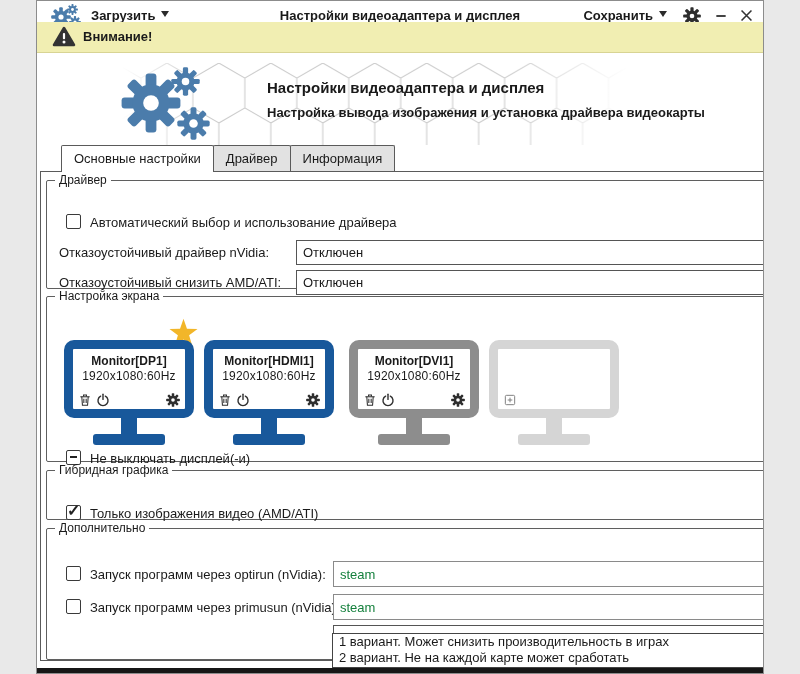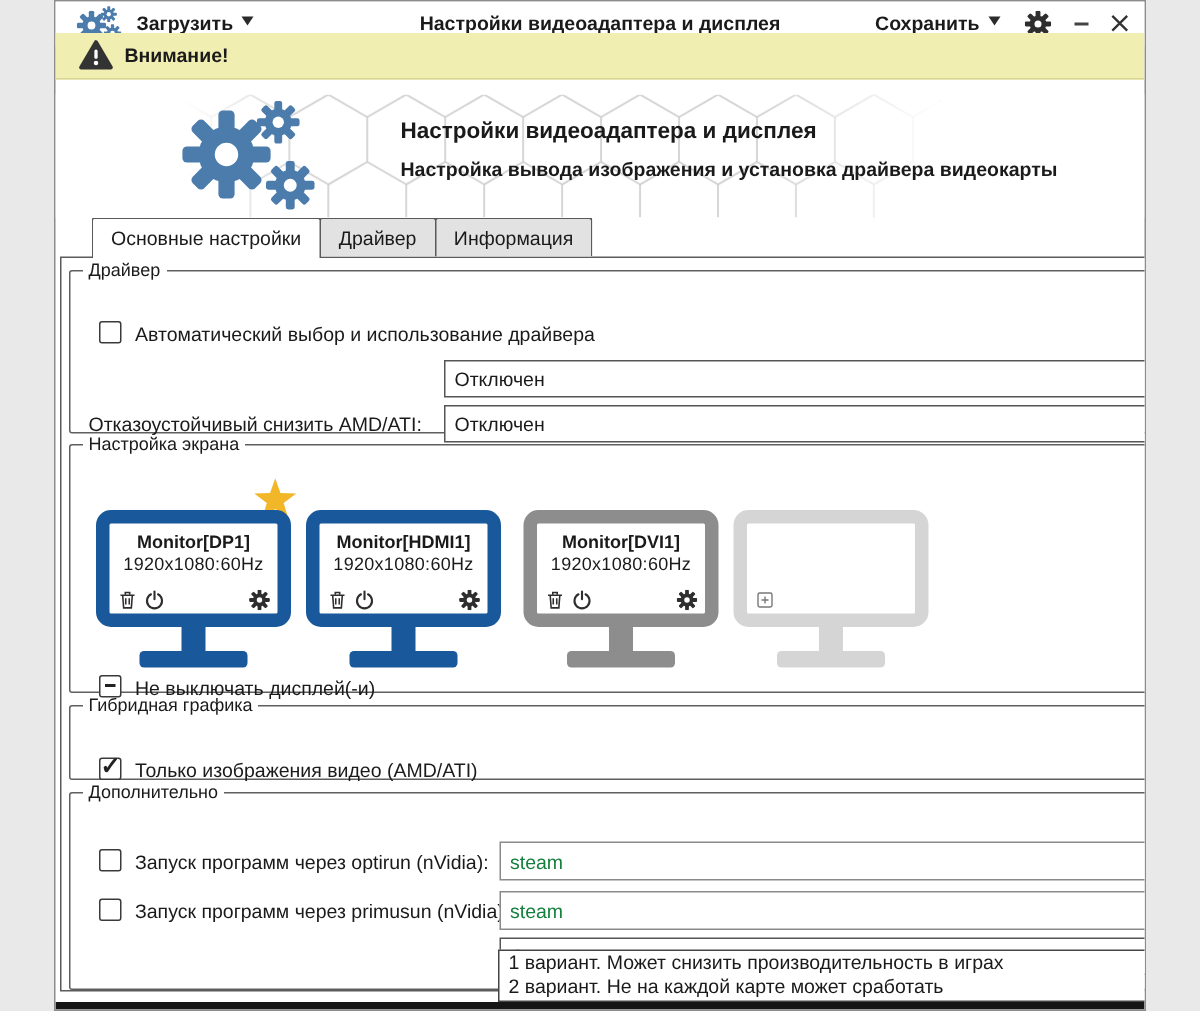--- a/index.html
+++ b/index.html
@@ -232,20 +232,21 @@
     <div class="tab">Драйвер</div>
     <div class="tab">Информация</div>
   </div>
 
   <div class="panel">
 
     <fieldset class="f1">
       <legend>Драйвер</legend>
       <span class="cb" style="left:19px; top:27px;"></span>
       <span class="lbl" style="left:43px; top:28px;">Автоматический выбор и использование драйвера</span>
+      <span class="lbl" style="left:12px; top:58px;">Отказоустойчивый драйвер nVidia:</span>
       <div class="combo" style="left:249px; top:53px; width:521px; height:25px;">
         <span class="combo-val">Отключен</span>
         <span class="combo-btn">
             <span class="tri"></span>
           </span>
       </div>
       <span class="lbl" style="left:12px; top:88px;">Отказоустойчивый снизить AMD/ATI:</span>
       <div class="combo" style="left:249px; top:83px; width:521px; height:25px;">
         <span class="combo-val">Отключен</span>
         <span class="combo-btn">

